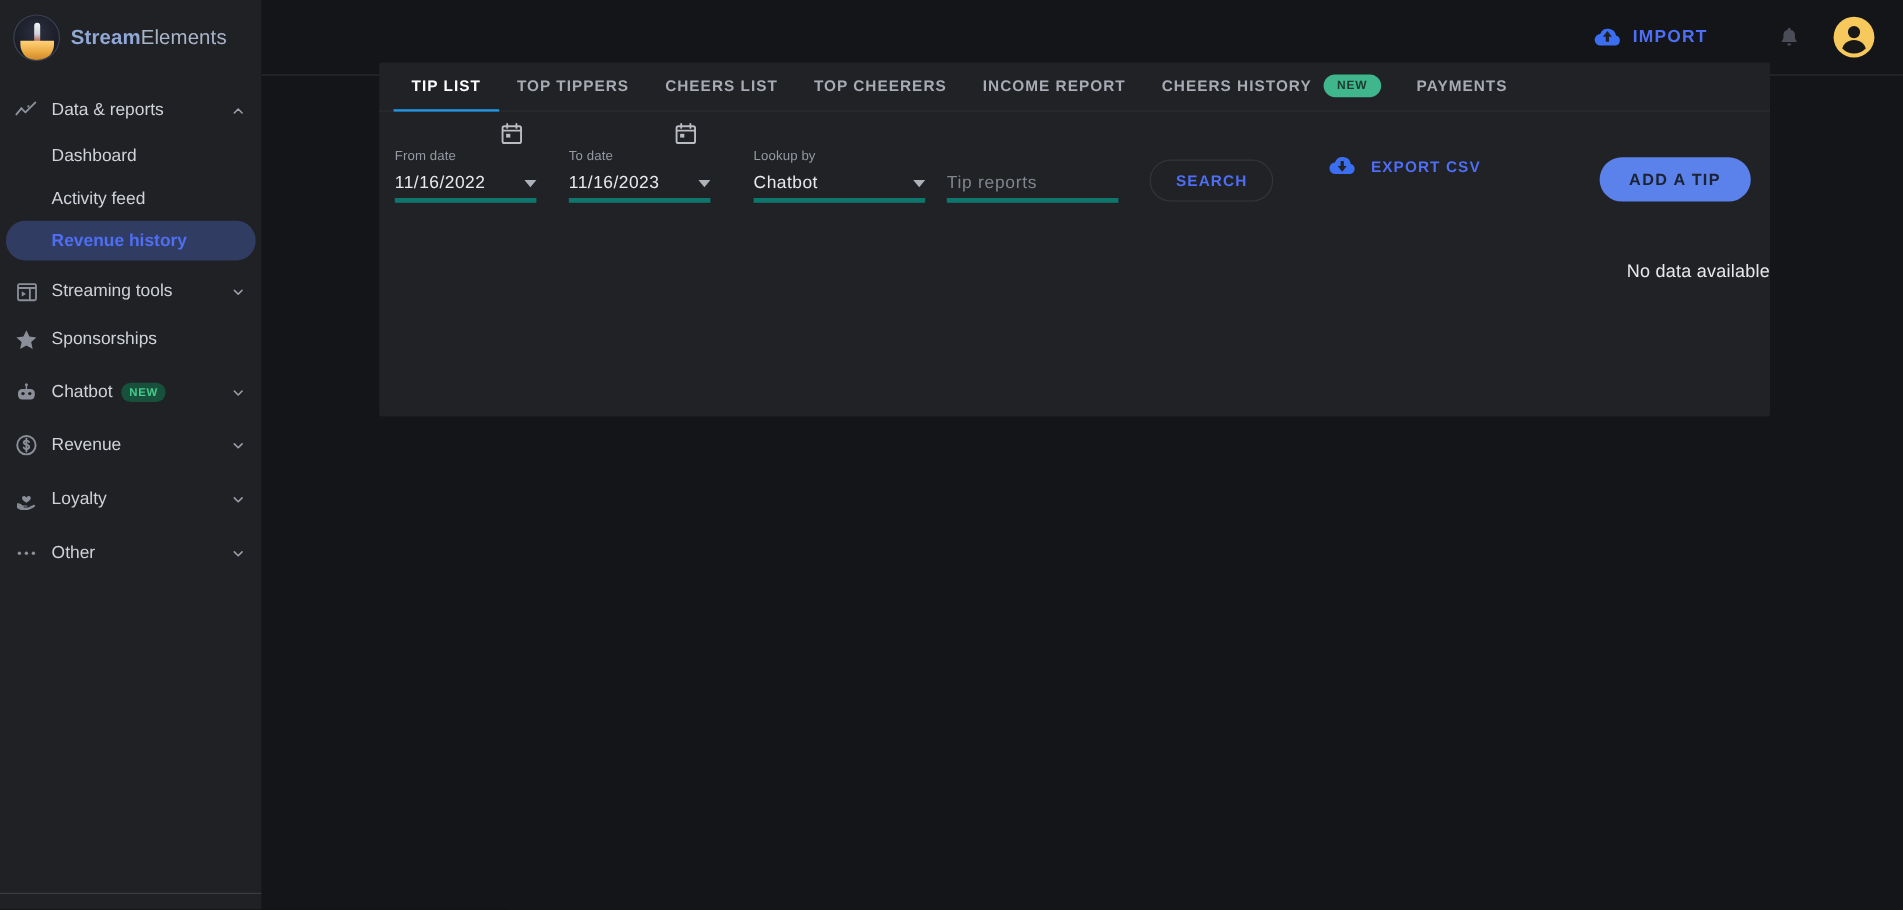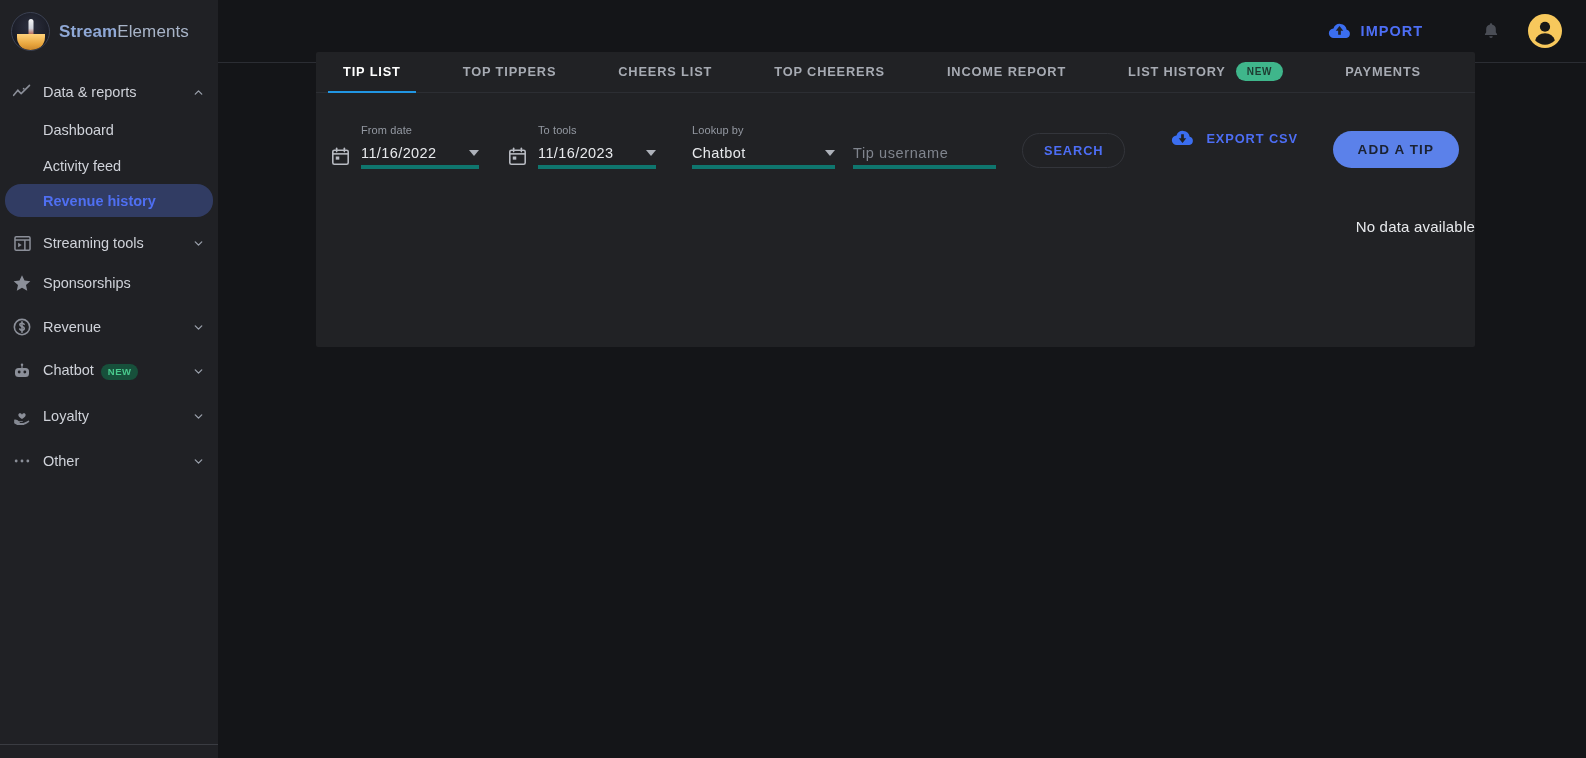--- a/index.html
+++ b/index.html
@@ -188,21 +188,20 @@
     background: #212225;
     border-radius: 2px;
   }
 
   .tabs {
     height: 41px;
     display: flex;
     align-items: flex-end;
     border-bottom: 1px solid #2c2e33;
     padding-left: 12px;
-    gap: 32px;
   }
   .tab {
     position: relative;
     height: 41px;
     display: flex;
     align-items: center;
     padding: 0 15px;
     font-size: 12.8px;
     font-weight: bold;
     letter-spacing: .85px;
@@ -277,21 +276,21 @@
     align-self: flex-end;
   }
   .caret {
     width: 0; height: 0;
     border-left: 5.5px solid transparent;
     border-right: 5.5px solid transparent;
     border-top: 6px solid #aeb2ba;
     cursor: pointer;
   }
 
-  .date-group { display: flex; align-items: flex-end; }
+  .date-group { display: flex; align-items: flex-end; flex-direction: column; }
   .date-field .field-line { width: 118px; justify-content: space-between; }
 
   .lookup-field { margin-left: 36px; }
   .lookup-field .field-line { width: 143px; justify-content: space-between; }
 
   .tipuser-field { margin-left: 18px; }
   .tipuser-field .field-line { width: 143px; }
 
   .search-btn {
     margin-left: 26px;
@@ -420,54 +419,54 @@
           <svg width="20" height="20" viewBox="0 0 24 24" fill="currentColor">
               <polygon points="12,2.6 15,9 22,9.8 16.8,14.4 18.3,21.3 12,17.8 5.7,21.3 7.2,14.4 2,9.8 9,9"></polygon>
             </svg>
         </span>
         <span class="lbl">Sponsorships</span>
         <span class="chev"></span>
       </div>
 
       <div class="nav-row" style="margin-top:4px">
         <span class="ic">
-          <svg width="20" height="20" viewBox="0 0 24 24" fill="none" stroke="currentColor" stroke-width="1.9">
-            <circle cx="12" cy="12" r="9.2"></circle>
-            <path d="M14.6 8.8c-.5-.9-1.5-1.4-2.6-1.4-1.5 0-2.6.8-2.6 2 0 2.7 5.3 1.4 5.3 4.2 0 1.3-1.2 2.2-2.7 2.2-1.2 0-2.2-.5-2.7-1.4" stroke-linecap="round"></path>
-            <line x1="12" y1="5.6" x2="12" y2="18.4" stroke-linecap="round"></line>
-          </svg>
-        </span>
-        <span class="lbl">Revenue</span>
-        <span class="chev">
-          <svg width="13" height="13" viewBox="0 0 24 24" fill="none" stroke="currentColor" stroke-width="2.4" stroke-linecap="round" stroke-linejoin="round">
-              <polyline points="6,9 12,15 18,9"></polyline>
-            </svg>
-        </span>
-      </div>
-
-      <div class="nav-row" style="margin-top:4px">
-        <span class="ic">
           <svg width="20" height="20" viewBox="0 0 24 24" fill="currentColor">
             <rect x="3.6" y="8.5" width="16.8" height="10.6" rx="4.2"></rect>
             <circle cx="12" cy="4.4" r="1.5"></circle>
             <rect x="11.3" y="5.3" width="1.4" height="3.4"></rect>
             <circle cx="8.6" cy="13.2" r="1.7" fill="#202125"></circle>
             <circle cx="15.4" cy="13.2" r="1.7" fill="#202125"></circle>
           </svg>
         </span>
         <span class="lbl">
           <span>Chatbot</span><span class="badge-new">NEW</span>
         </span>
         <span class="chev">
           <svg width="13" height="13" viewBox="0 0 24 24" fill="none" stroke="currentColor" stroke-width="2.4" stroke-linecap="round" stroke-linejoin="round">
               <polyline points="6,9 12,15 18,9"></polyline>
             </svg>
         </span>
       </div>
 
+      <div class="nav-row" style="margin-top:4px">
+        <span class="ic">
+          <svg width="20" height="20" viewBox="0 0 24 24" fill="none" stroke="currentColor" stroke-width="1.9">
+            <circle cx="12" cy="12" r="9.2"></circle>
+            <path d="M14.6 8.8c-.5-.9-1.5-1.4-2.6-1.4-1.5 0-2.6.8-2.6 2 0 2.7 5.3 1.4 5.3 4.2 0 1.3-1.2 2.2-2.7 2.2-1.2 0-2.2-.5-2.7-1.4" stroke-linecap="round"></path>
+            <line x1="12" y1="5.6" x2="12" y2="18.4" stroke-linecap="round"></line>
+          </svg>
+        </span>
+        <span class="lbl">Revenue</span>
+        <span class="chev">
+          <svg width="13" height="13" viewBox="0 0 24 24" fill="none" stroke="currentColor" stroke-width="2.4" stroke-linecap="round" stroke-linejoin="round">
+              <polyline points="6,9 12,15 18,9"></polyline>
+            </svg>
+        </span>
+      </div>
+
       <div class="nav-row" style="margin-top:5px">
         <span class="ic">
           <svg width="20" height="20" viewBox="0 0 24 24" fill="currentColor">
             <path d="M12 10.4c-1.1-2.4-4.4-2.3-4.4.4 0 1.9 2.6 3.6 4.4 4.8 1.8-1.2 4.4-2.9 4.4-4.8 0-2.7-3.3-2.8-4.4-.4z"></path>
             <path d="M2.6 16.4c1.4-.5 2.6-.2 3.7.5l2 1.3h4.2c.8 0 .8 1.1 0 1.1H9.3v1.1h3.6c1.2 0 5.5-2.3 6.4-2.8.9-.5 2 .8 1.1 1.6-.9.8-5.3 3.6-7.1 3.6H6.3l-3.7-2.1z" opacity=".95"></path>
           </svg>
         </span>
         <span class="lbl">Loyalty</span>
         <span class="chev">
           <svg width="13" height="13" viewBox="0 0 24 24" fill="none" stroke="currentColor" stroke-width="2.4" stroke-linecap="round" stroke-linejoin="round">
@@ -537,21 +536,21 @@
         <div class="tab">
             <span>CHEERS LIST</span>
           </div>
         <div class="tab">
             <span>TOP CHEERERS</span>
           </div>
         <div class="tab">
             <span>INCOME REPORT</span>
           </div>
         <div class="tab">
-          <span>LIST HISTORY</span>
+          <span>CHEERS HISTORY</span>
           <span class="tab-badge">NEW</span>
         </div>
         <div class="tab">
             <span>PAYMENTS</span>
           </div>
       </div>
 
       <div class="filters">
 
         <div class="date-group">
@@ -577,40 +576,40 @@
           <div class="cal-icon">
             <svg width="21" height="21" viewBox="0 0 24 24" fill="none" stroke="currentColor" stroke-width="1.8">
               <rect x="3.2" y="4.8" width="17.6" height="16" rx="1.8"></rect>
               <line x1="7.6" y1="2.6" x2="7.6" y2="6.4" stroke-linecap="round"></line>
               <line x1="16.4" y1="2.6" x2="16.4" y2="6.4" stroke-linecap="round"></line>
               <line x1="3.2" y1="9" x2="20.8" y2="9"></line>
               <rect x="6.6" y="12" width="4" height="3.6" fill="currentColor" stroke="none"></rect>
             </svg>
           </div>
           <div class="field date-field">
-            <div class="field-label">To tools</div>
+            <div class="field-label">To date</div>
             <div class="field-line">
               <span class="field-val">11/16/2023</span>
               <span class="caret"></span>
             </div>
           </div>
         </div>
 
         <div class="field lookup-field">
           <div class="field-label">Lookup by</div>
           <div class="field-line">
             <span class="field-val">Chatbot</span>
             <span class="caret"></span>
           </div>
         </div>
 
         <div class="field tipuser-field">
           <div class="field-label">&nbsp;</div>
           <div class="field-line">
-            <span class="field-val placeholder">Tip username</span>
+            <span class="field-val placeholder">Tip reports</span>
           </div>
         </div>
 
         <button class="search-btn">SEARCH</button>
 
         <div class="export-btn">
           <span>
             <svg width="25" height="25" viewBox="0 0 24 24" fill="#3b6ef0">
               <path d="M18.9 10.2A6.6 6.6 0 0 0 6.2 9 4.6 4.6 0 0 0 6.6 18.2h12a4.1 4.1 0 0 0 .3-8z"></path>
               <polygon points="12,16.4 8.4,11.8 10.7,11.8 10.7,7.8 13.3,7.8 13.3,11.8 15.6,11.8" fill="#212225"></polygon>

